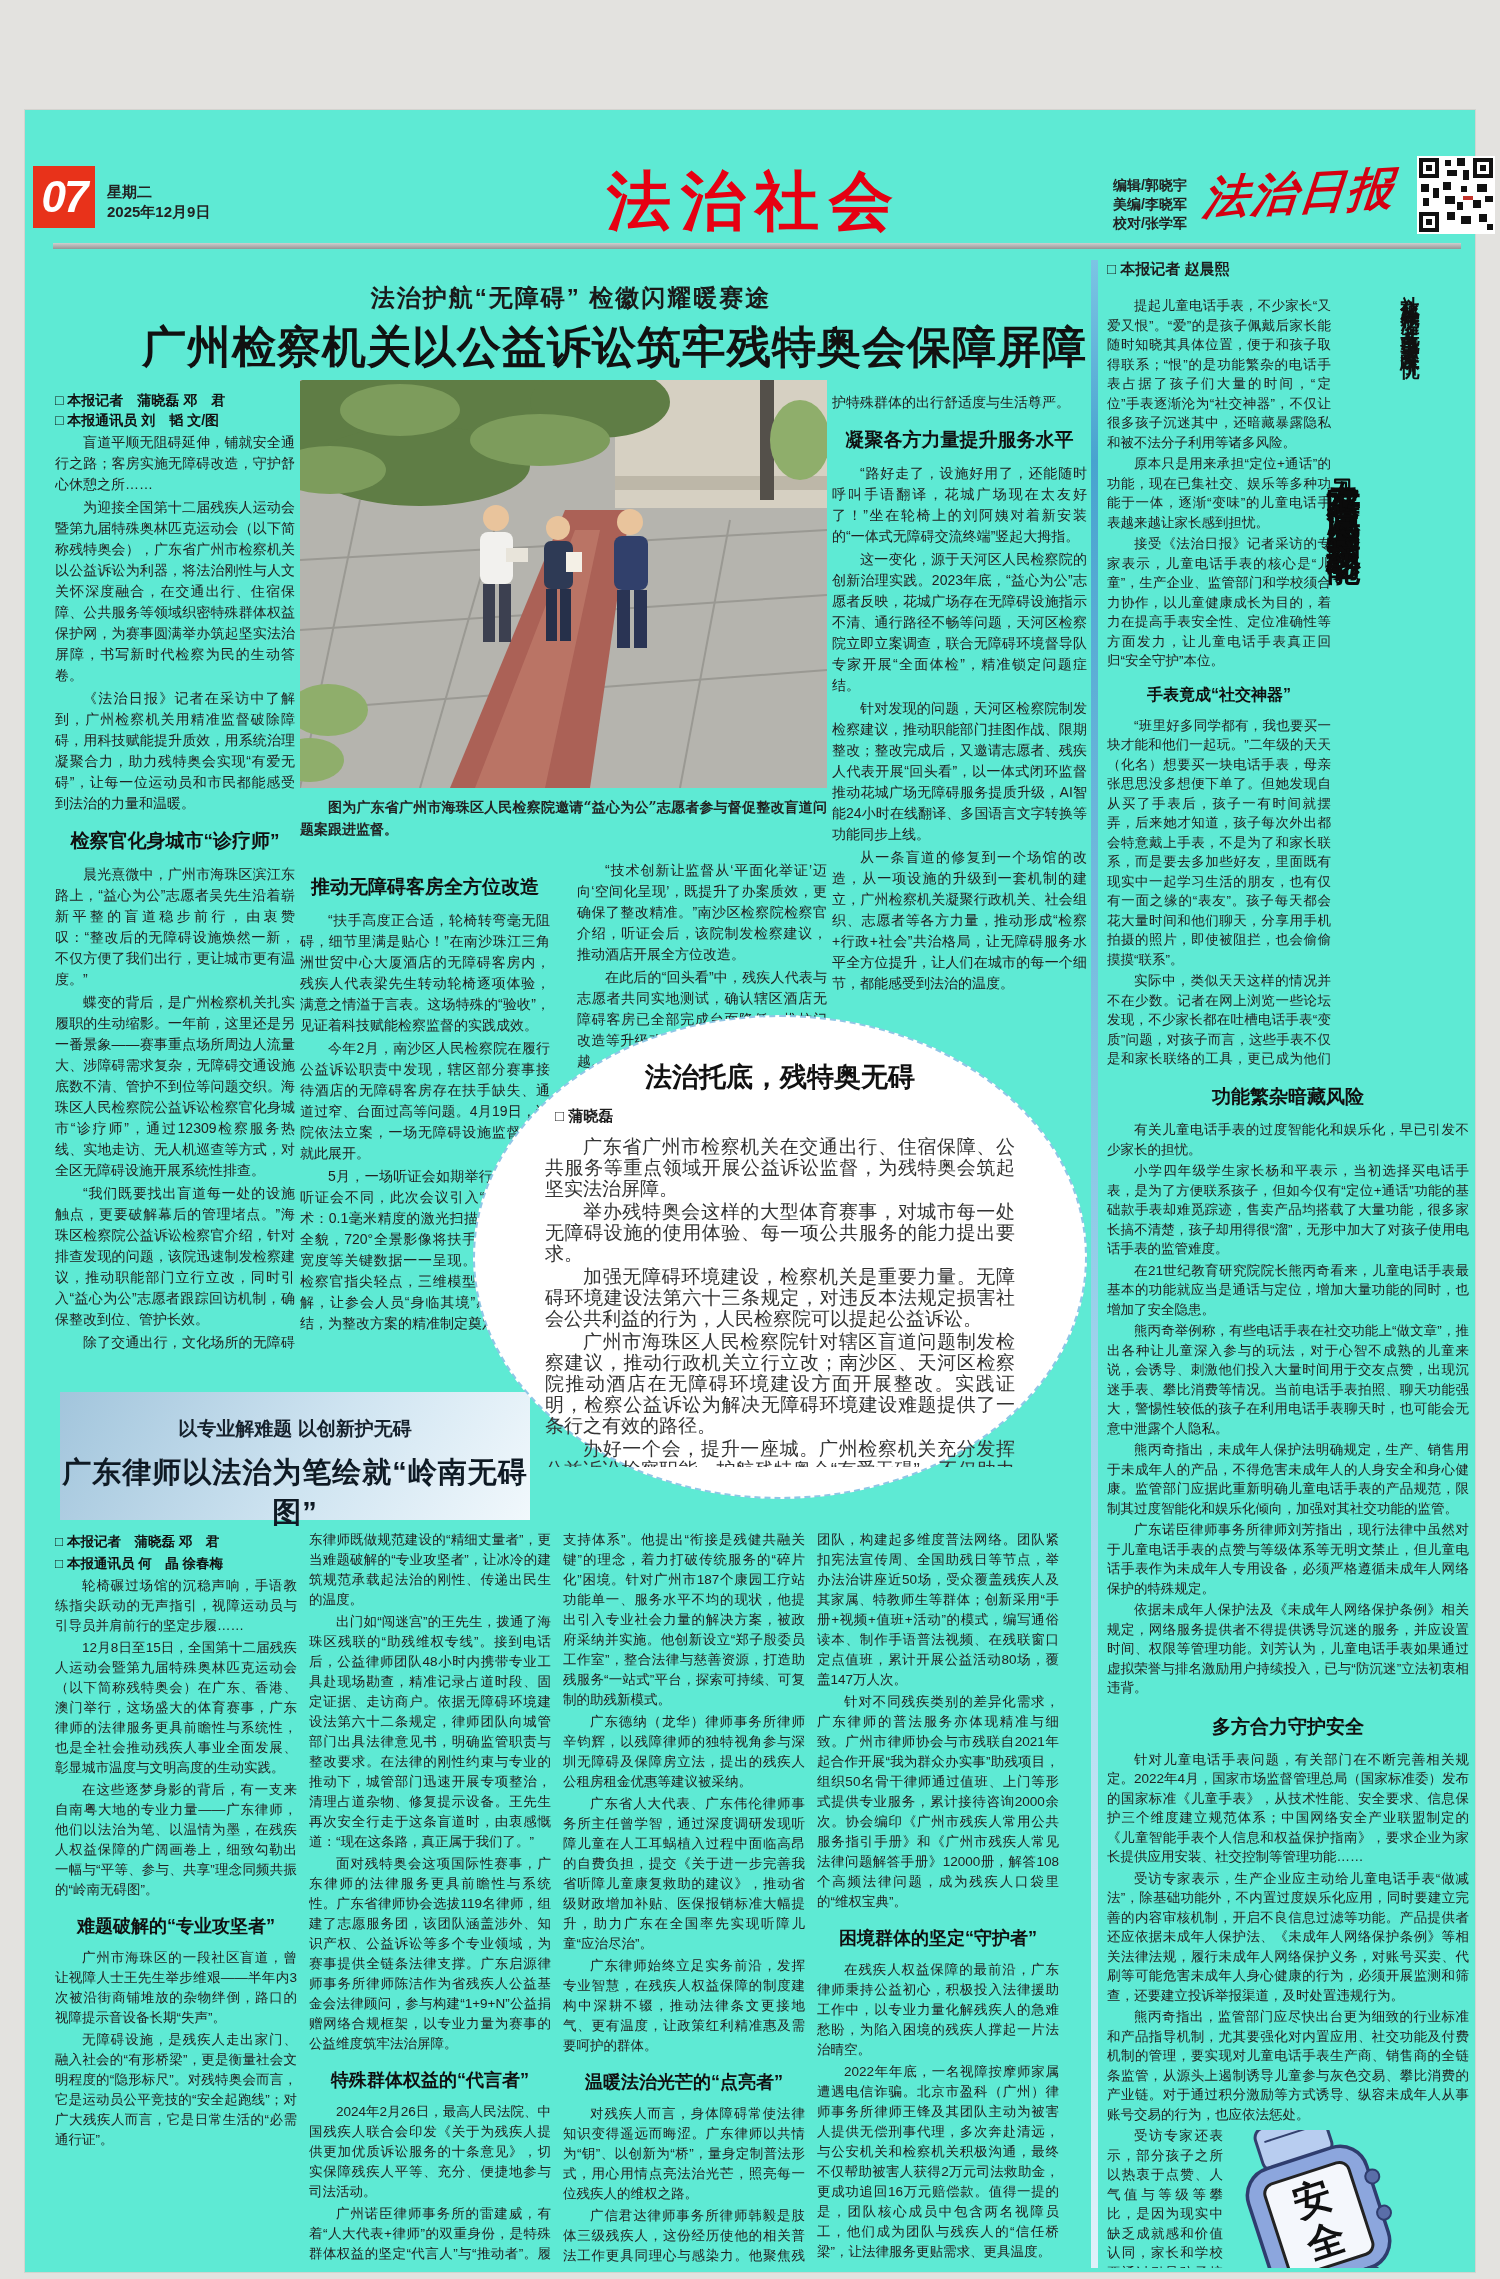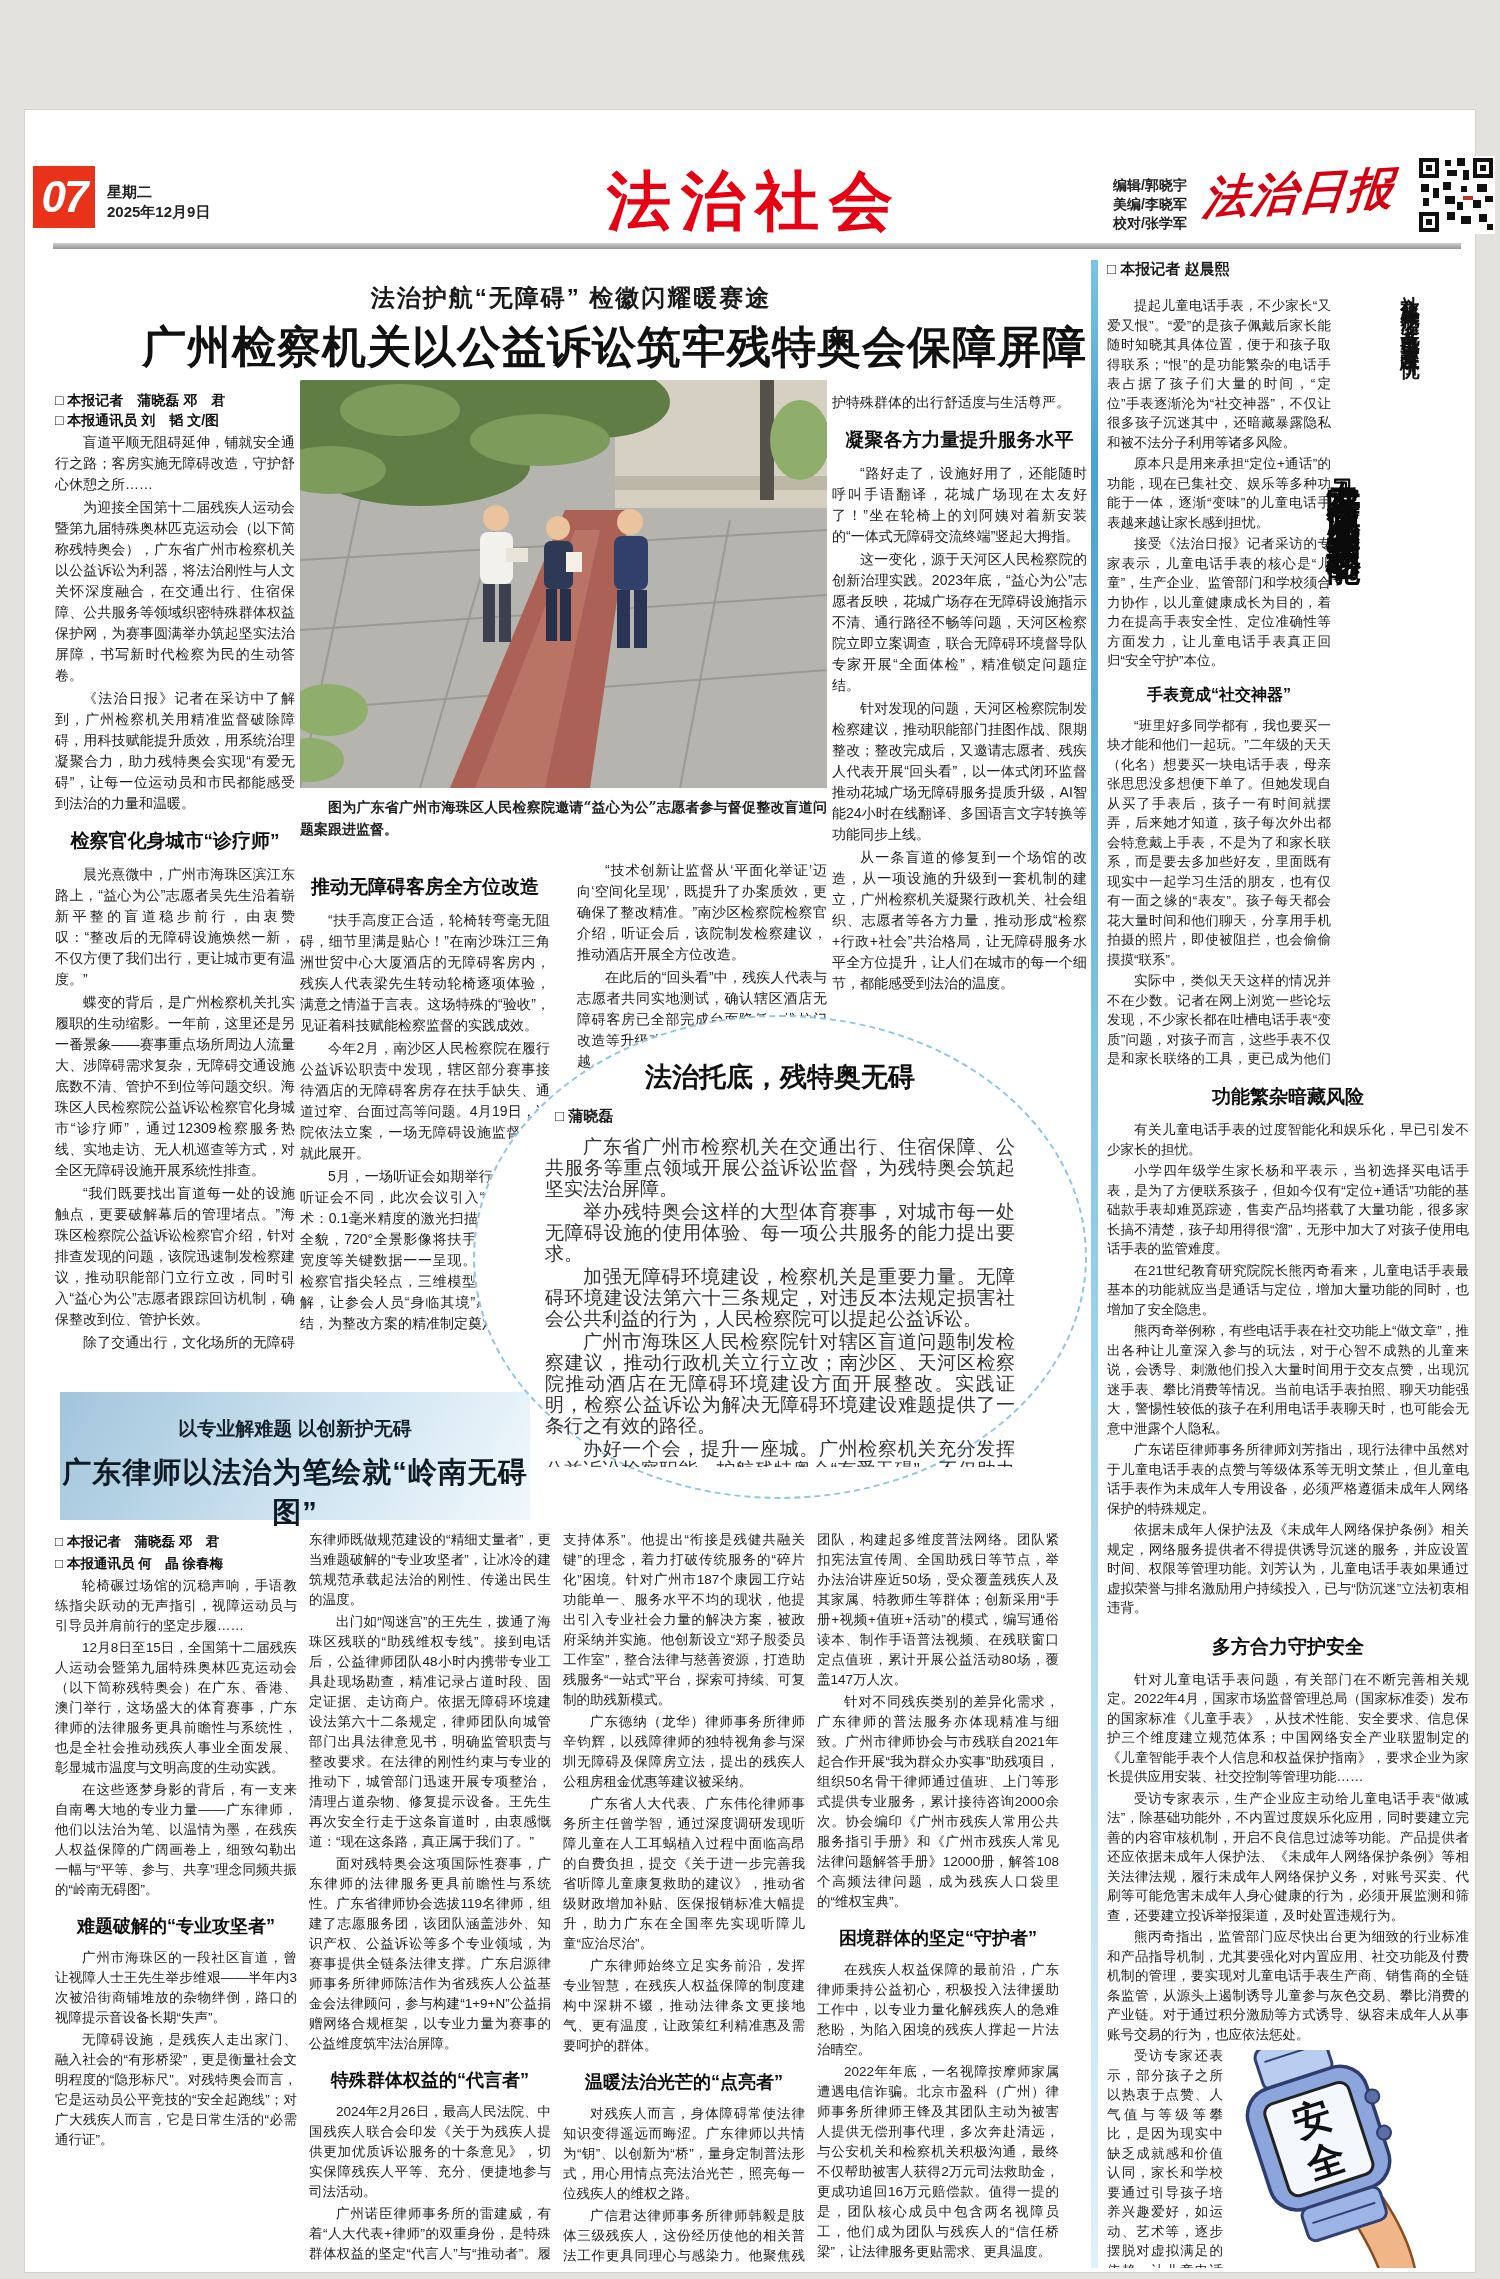--- a/index.html
+++ b/index.html
@@ -5,21 +5,21 @@
   html,body{margin:0;padding:0;}
   body{
     width:1500px;height:2279px;position:relative;
     background:#e3e2df;
     font-family:"Liberation Sans","DejaVu Sans",sans-serif;
     color:#1d1d1d;
     -webkit-font-smoothing:antialiased;
   }
   .paper{
     position:absolute;left:25px;top:110px;width:1450px;height:2162px;
-    background:#ffffff;box-shadow:0 0 0 1px #d4d3cf;
+    background:#5eead4;box-shadow:0 0 0 1px #d4d3cf;
   }
   
   .pgnum{
     position:absolute;left:8px;top:56px;width:62px;height:62px;
     background:#e8321a;color:#fff;font-weight:bold;font-style:italic;
     font-size:44px;display:flex;align-items:center;justify-content:center;
     letter-spacing:-2px;
   }
   .pgdate{position:absolute;left:82px;top:72px;font-size:15px;font-weight:bold;line-height:20px;color:#222;}
   .section-title{
@@ -319,20 +319,21 @@
   <div class="v-kicker">社交化娱乐化泛滥 儿童电话手表『变味』引忧</div>
   <div class="v-title">专家呼吁『做减法』回归安全守护核心功能</div>
 
   <div class="rw-flowbox">
     <div>
         <h4 class="subhead">功能繁杂暗藏风险</h4>
         <p class="para">有关儿童电话手表的过度智能化和娱乐化，早已引发不少家长的担忧。</p>
         <p class="para">小学四年级学生家长杨和平表示，当初选择买电话手表，是为了方便联系孩子，但如今仅有“定位+通话”功能的基础款手表却难觅踪迹，售卖产品均搭载了大量功能，很多家长搞不清楚，孩子却用得很“溜”，无形中加大了对孩子使用电话手表的监管难度。</p>
         <p class="para">在21世纪教育研究院院长熊丙奇看来，儿童电话手表最基本的功能就应当是通话与定位，增加大量功能的同时，也增加了安全隐患。</p>
         <p class="para">熊丙奇举例称，有些电话手表在社交功能上“做文章”，推出各种让儿童深入参与的玩法，对于心智不成熟的儿童来说，会诱导、刺激他们投入大量时间用于交友点赞，出现沉迷手表、攀比消费等情况。当前电话手表拍照、聊天功能强大，警惕性较低的孩子在利用电话手表聊天时，也可能会无意中泄露个人隐私。</p>
+        <p class="para">熊丙奇指出，未成年人保护法明确规定，生产、销售用于未成年人的产品，不得危害未成年人的人身安全和身心健康。监管部门应据此重新明确儿童电话手表的产品规范，限制其过度智能化和娱乐化倾向，加强对其社交功能的监管。</p>
         <p class="para">广东诺臣律师事务所律师刘芳指出，现行法律中虽然对于儿童电话手表的点赞与等级体系等无明文禁止，但儿童电话手表作为未成年人专用设备，必须严格遵循未成年人网络保护的特殊规定。</p>
         <p class="para">依据未成年人保护法及《未成年人网络保护条例》相关规定，网络服务提供者不得提供诱导沉迷的服务，并应设置时间、权限等管理功能。刘芳认为，儿童电话手表如果通过虚拟荣誉与排名激励用户持续投入，已与“防沉迷”立法初衷相违背。</p>
         <h4 class="subhead">多方合力守护安全</h4>
         <p class="para">针对儿童电话手表问题，有关部门在不断完善相关规定。2022年4月，国家市场监督管理总局（国家标准委）发布的国家标准《儿童手表》，从技术性能、安全要求、信息保护三个维度建立规范体系；中国网络安全产业联盟制定的《儿童智能手表个人信息和权益保护指南》，要求企业为家长提供应用安装、社交控制等管理功能……</p>
         <p class="para">受访专家表示，生产企业应主动给儿童电话手表“做减法”，除基础功能外，不内置过度娱乐化应用，同时要建立完善的内容审核机制，开启不良信息过滤等功能。产品提供者还应依据未成年人保护法、《未成年人网络保护条例》等相关法律法规，履行未成年人网络保护义务，对账号买卖、代刷等可能危害未成年人身心健康的行为，必须开展监测和筛查，还要建立投诉举报渠道，及时处置违规行为。</p>
         <p class="para">熊丙奇指出，监管部门应尽快出台更为细致的行业标准和产品指导机制，尤其要强化对内置应用、社交功能及付费机制的管理，要实现对儿童电话手表生产商、销售商的全链条监管，从源头上遏制诱导儿童参与灰色交易、攀比消费的产业链。对于通过积分激励等方式诱导、纵容未成年人从事账号交易的行为，也应依法惩处。</p>
       </div>
     <div>
       <div class="cartoon">
         <svg width="238" height="430" viewBox="0 0 238 430">

